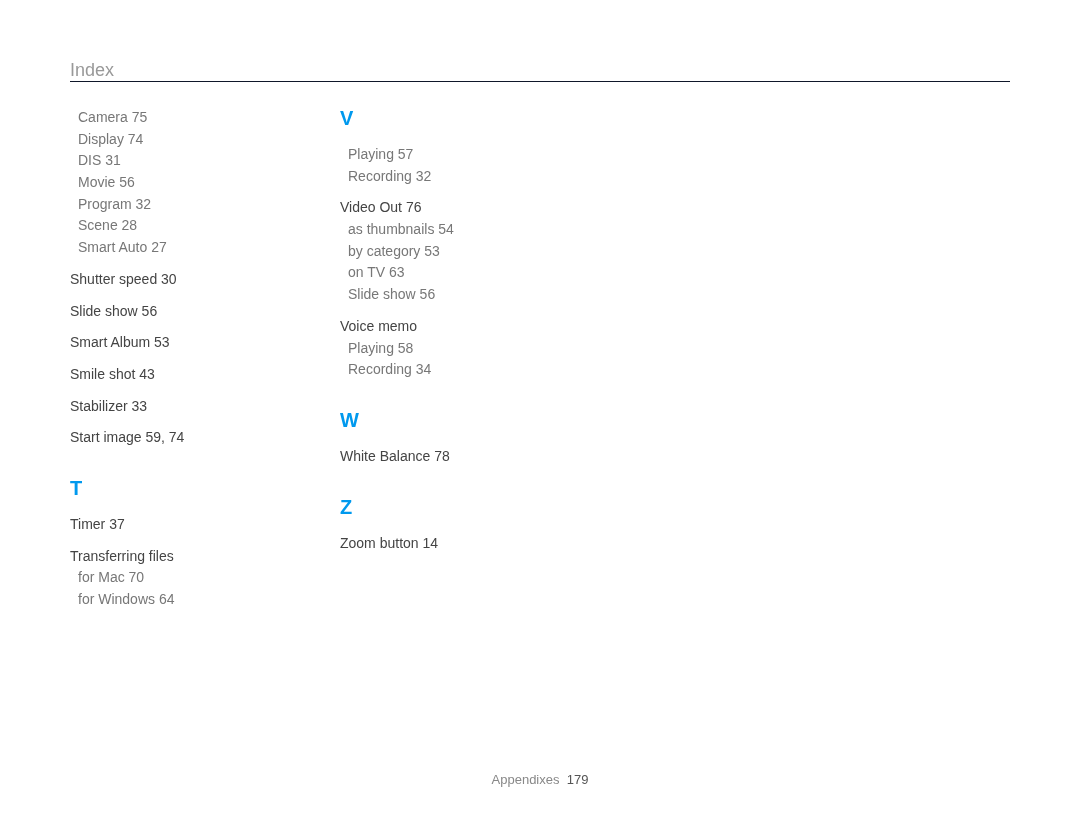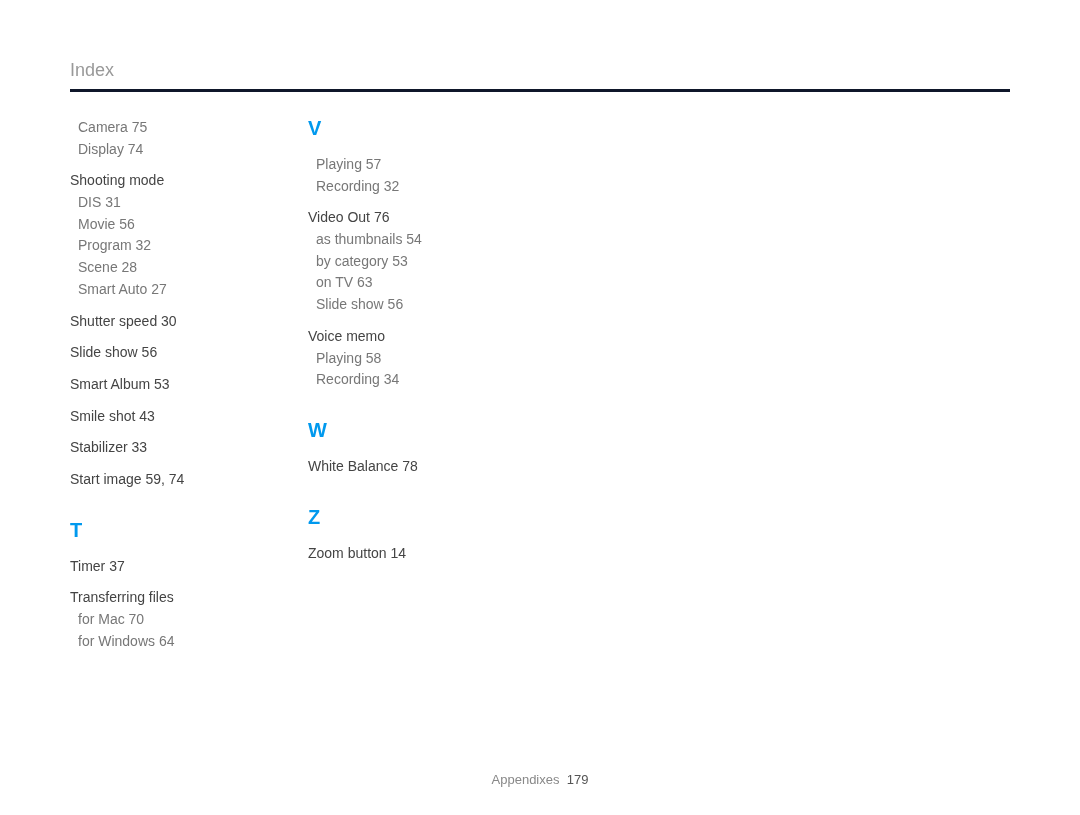--- a/index.html
+++ b/index.html
@@ -11,27 +11,26 @@
       height: 815px;
       position: relative;
     }
     .page {
       padding: 60px 70px 40px 70px;
     }
     .header {
       font-size: 18px;
       color: #999;
       font-weight: 300;
-      padding-bottom: 8px;
-      border-bottom: 3px solid #0f172a;
+      border-bottom: 1px solid #0f172a;
       margin-bottom: 25px;
     }
     .columns {
       display: flex;
-      gap: 28px;
+      gap: 60px;
     }
     .column {
       width: 210px;
     }
     .subentry {
       color: #777;
       font-size: 14px;
       line-height: 1.55;
       margin-left: 8px;
     }
@@ -71,21 +70,20 @@
 
 <div class="page">
   <div class="header">Index</div>
 
   <div class="columns">
 
     <div class="column">
       <div class="subentry">Camera  75</div>
       <div class="subentry">Display  74</div>
 
-      <div class="entry">Shooting mode</div>
       <div class="subentry">DIS  31</div>
       <div class="subentry">Movie  56</div>
       <div class="subentry">Program  32</div>
       <div class="subentry">Scene  28</div>
       <div class="subentry">Smart Auto  27</div>
 
       <div class="entry">Shutter speed  30</div>
       <div class="entry">Slide show  56</div>
       <div class="entry">Smart Album  53</div>
       <div class="entry">Smile shot  43</div>

